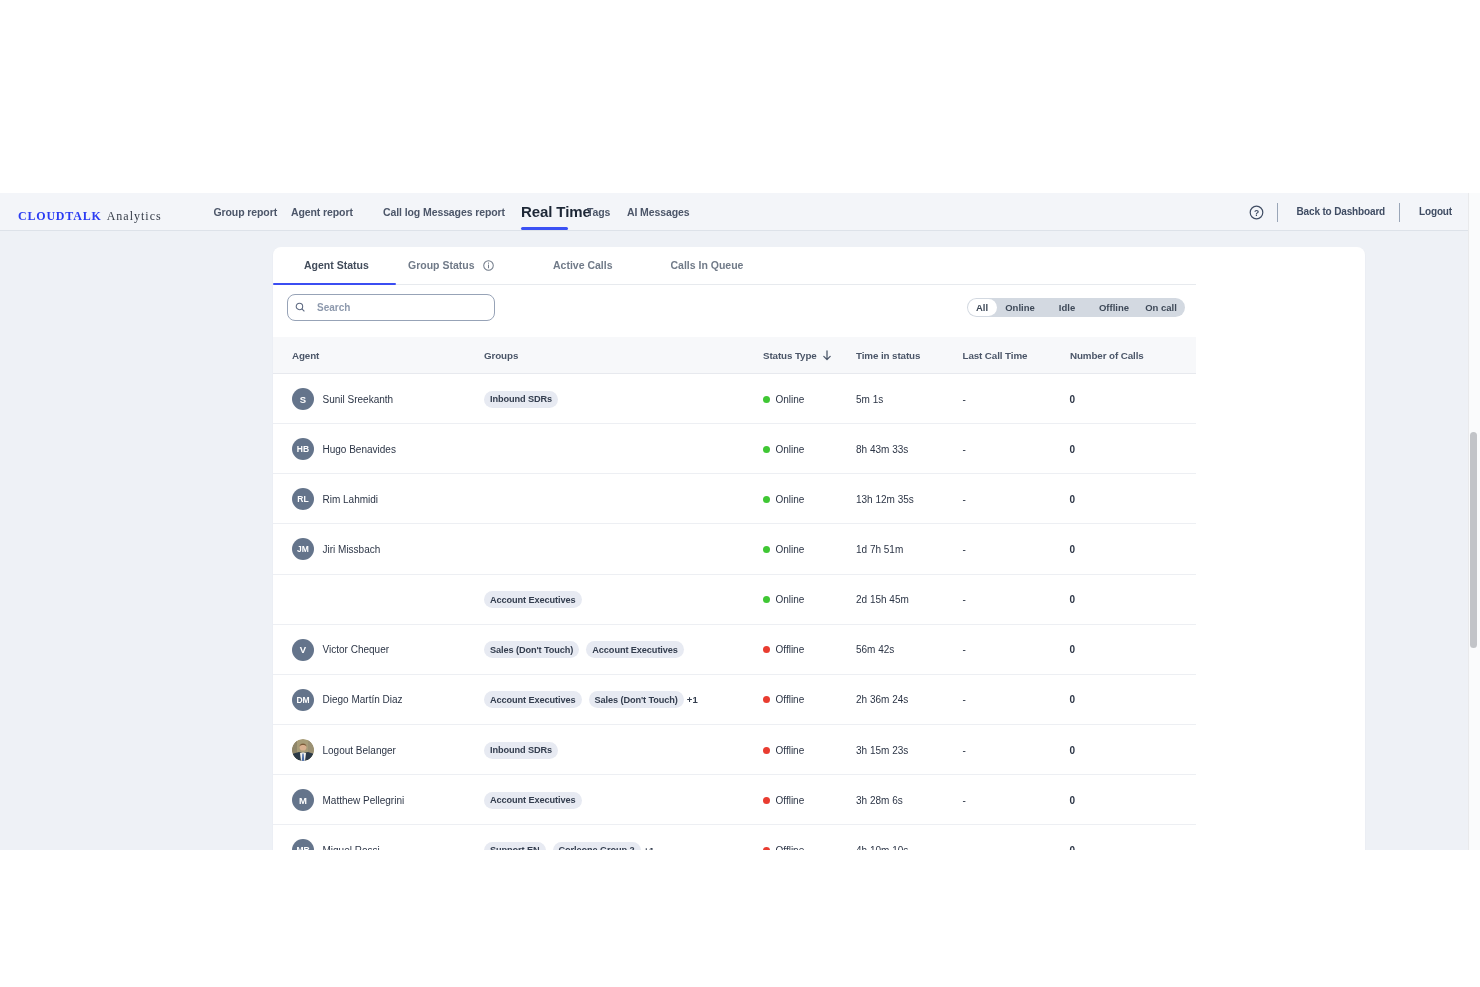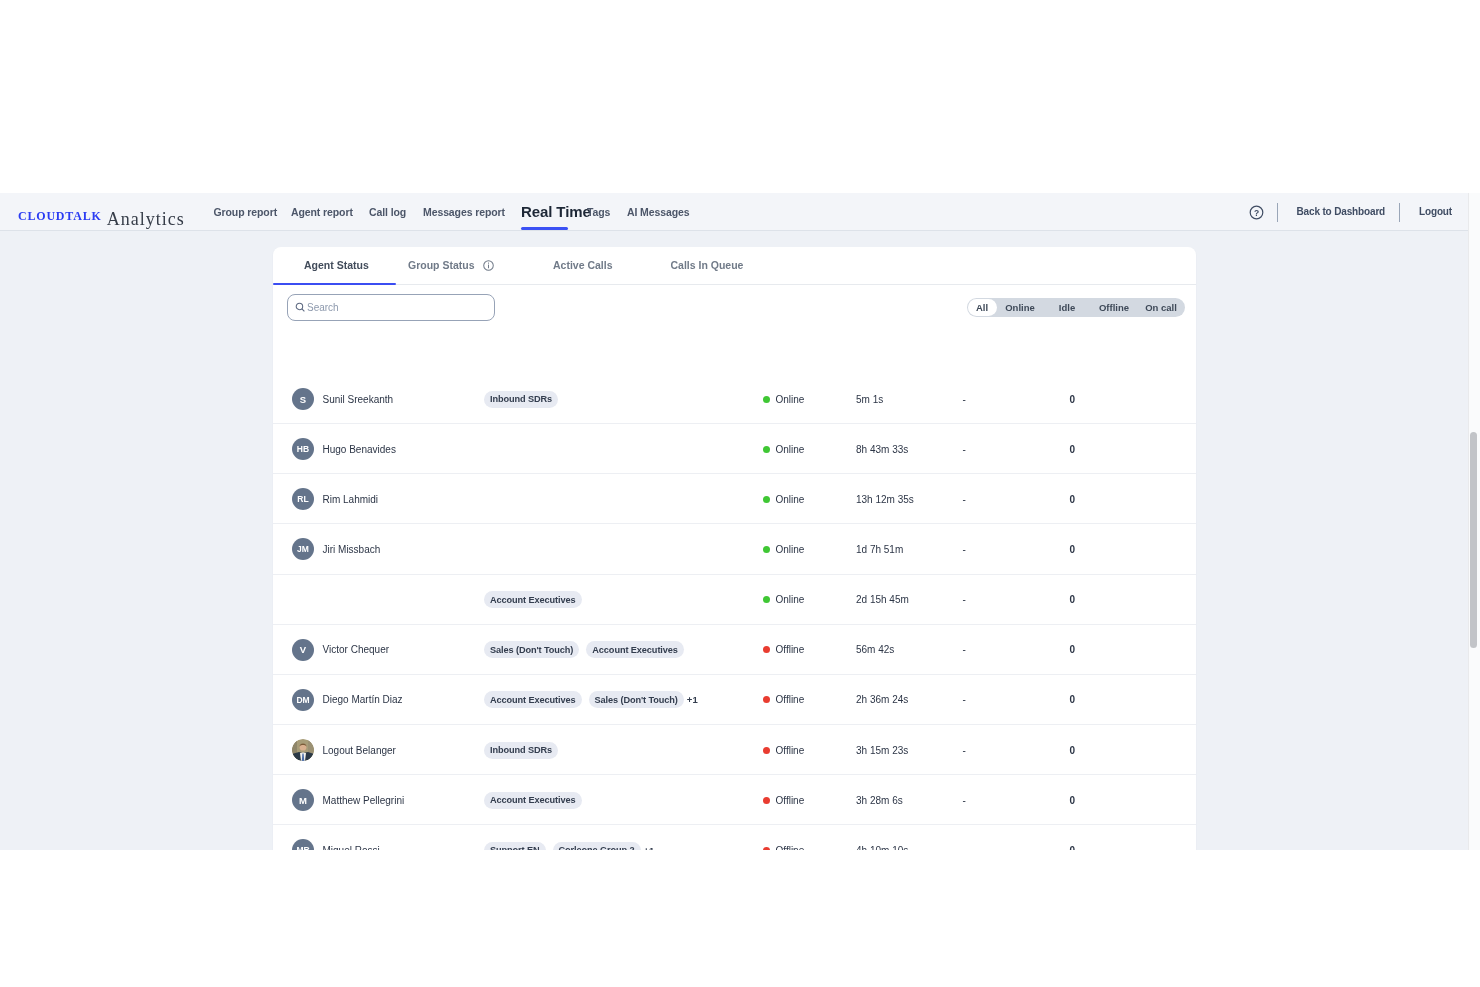--- a/index.html
+++ b/index.html
@@ -1,33 +1,33 @@
 <!DOCTYPE html>
 <html><head>
 <meta charset="utf-8">
 <style>
 * { margin:0; padding:0; box-sizing:border-box; }
 html,body { width:1480px; height:987px; background:#ffffff; font-family:"Liberation Sans", sans-serif; -webkit-font-smoothing:antialiased; }
 #app { position:absolute; left:0; top:193px; width:1480px; height:657px; background:#eef1f6; overflow:hidden; }
 #hdr { position:absolute; left:0; top:0; width:1480px; height:38px; background:#f3f5f9; border-bottom:1px solid #dde2e9; }
 #logo { position:absolute; left:18px; top:16px; height:37px; display:flex; align-items:flex-start;font-family:Liberation Serif, serif; }
 #logo .ct { color:#2b3cf3; font-weight:700; font-size:12px; letter-spacing:0.8px; }
-#logo .an { color:#363d49; font-weight:400; font-size:18px; margin-left:5px; letter-spacing:1px; }
+#logo .an { color:#363d49; font-weight:400; font-size:12px; margin-left:5px; letter-spacing:1px; }
 .nav { position:absolute; top:0; height:37px; display:flex; align-items:center; font-size:10.5px; font-weight:700; color:#4c5669; letter-spacing:-0.1px;text-align:right; }
 .nav.active { color:#1d2736; font-size:15px; }
 .nav-under { position:absolute; left:521px; top:33.5px; width:47px; height:3px; background:#3b51f4; border-radius:2px; }
 .hright { color:#3f4c63; font-size:10px; letter-spacing:-0.15px; }
 .vline { position:absolute; top:9.5px; height:19px; width:1px; background:#9aa6b8; }
-#card { position:absolute; left:273px; top:53.5px; width:923px; height:700px; background:#ffffff; border-radius:8px; box-shadow:0 1px 2px rgba(40,50,70,0.05);text-align:center; }
+#card { position:absolute; left:273px; top:53.5px; width:1092px; height:700px; background:#ffffff; border-radius:8px; box-shadow:0 1px 2px rgba(40,50,70,0.05);text-align:center; }
 #tabsline { position:absolute; left:0; top:37px; width:923px; height:1px; background:#e7eaee; }
 .tab { position:absolute; top:0; height:37px; display:flex; align-items:center; font-size:10.5px; font-weight:700; color:#707a88; }
 .tab.active { color:#424c5b; }
 #tabunder { position:absolute; left:0; top:36px; width:123px; height:2.5px; background:#3b4df2; border-radius:2px; }
 #search { position:absolute; left:13.5px; top:47.5px; width:208px; height:27px; border:1px solid #97a3b7; border-radius:8px; background:#fff; display:flex; align-items:center; }
-#search .ph { color:#8d99ad; font-size:10px; margin-left:2px; }
+#search .ph { color:#8d99ad; font-size:10px; margin-left:12px;font-weight:bold; }
 #seg { position:absolute; left:693.5px; top:51px; width:218px; height:19.5px; background:#d3d9e1; border-radius:10px; }
 #seg .pill { position:absolute; left:1px; top:1px; width:29px; height:17.5px; background:#ffffff; border-radius:9px; }
 #seg span { position:absolute; top:0; height:19.5px; display:flex; align-items:center; justify-content:center; font-size:9.5px; font-weight:700; color:#3e4958; }
 #thead { position:absolute; left:0; top:90.5px; width:923px; height:37px; background:#f7f8fa; border-bottom:1px solid #e7e9ee; font-size:9.8px; font-weight:700; color:#4b5668; letter-spacing:-0.1px; }
 #thead div { position:absolute; top:0; height:37px; display:flex; align-items:center; }
 .tr { position:absolute; left:273px; width:923px; height:50.15px; border-bottom:1px solid #edeff3; font-size:10px; color:#2c3546; }
 .tr > div { position:absolute; top:0; height:50.15px; display:flex; align-items:center; }
 .c-agent { left:19px; }
 .av { width:22px; height:22px; min-width:22px; border-radius:50%; background:#64748b; color:#fff; font-weight:700; display:flex; align-items:center; justify-content:center; overflow:hidden; }
 .nm { margin-left:8.5px; color:#2c3546; }
@@ -47,21 +47,21 @@
 </head>
 <body>
 <div id="app">
   <div id="hdr">
     <div id="logo">
         <span class="ct">CLOUDTALK</span>
         <span class="an">Analytics</span>
       </div>
     <div class="nav" style="left:213.5px">Group report</div>
     <div class="nav" style="left:291px">Agent report</div>
-    <div class="nav" style="left:369px">Call log</div>
+    <div class="nav" style="left:383px">Call log</div>
     <div class="nav" style="left:423px">Messages report</div>
     <div class="nav active" style="left:521px">Real Time</div>
     <div class="nav" style="left:587px">Tags</div>
     <div class="nav" style="left:627px">AI Messages</div>
     <div class="nav-under"></div>
     <svg style="position:absolute;left:1249px;top:12px" width="15" height="15" viewBox="0 0 15 15">
         <circle cx="7.5" cy="7.5" r="6.3" fill="none" stroke="#3f4c63" stroke-width="1.2"></circle>
         <text x="7.5" y="10.6" text-anchor="middle" font-size="8.5" font-weight="bold" fill="#3f4c63" font-family="Liberation Sans">?</text>
       </svg>
     <div class="vline" style="left:1276.5px"></div>
@@ -88,20 +88,30 @@
       <span class="ph">Search</span>
     </div>
     <div id="seg">
       <div class="pill"></div>
       <span style="left:1px;width:29px">All</span>
       <span style="left:30px;width:47px">Online</span>
       <span style="left:77px;width:47px">Idle</span>
       <span style="left:124px;width:47px">Offline</span>
       <span style="left:171px;width:47px">On call</span>
     </div>
+    <div id="thead">
+      <div style="left:19px">Agent</div>
+      <div style="left:211px">Groups</div>
+      <div style="left:490px">Status Type&nbsp;&nbsp;<svg width="10" height="11" viewBox="0 0 11 12">
+            <path d="M5.5 1 V10 M2 7 L5.5 10.5 L9 7" fill="none" stroke="#4b5668" stroke-width="1.4" stroke-linecap="round" stroke-linejoin="round"></path>
+          </svg></div>
+      <div style="left:583px">Time in status</div>
+      <div style="left:689.5px">Last Call Time</div>
+      <div style="left:797px">Number of Calls</div>
+    </div>
   </div>
 <div class="tr" style="top:181.0px">
   <div class="c-agent">
         <div class="av" style="font-size:9.5px">S</div>
         <span class="nm">Sunil Sreekanth</span>
       </div>
   <div class="c-groups">
         <span class="chip">Inbound SDRs</span>
       </div>
   <div class="c-status"><span class="dot g"></span>Online</div>

